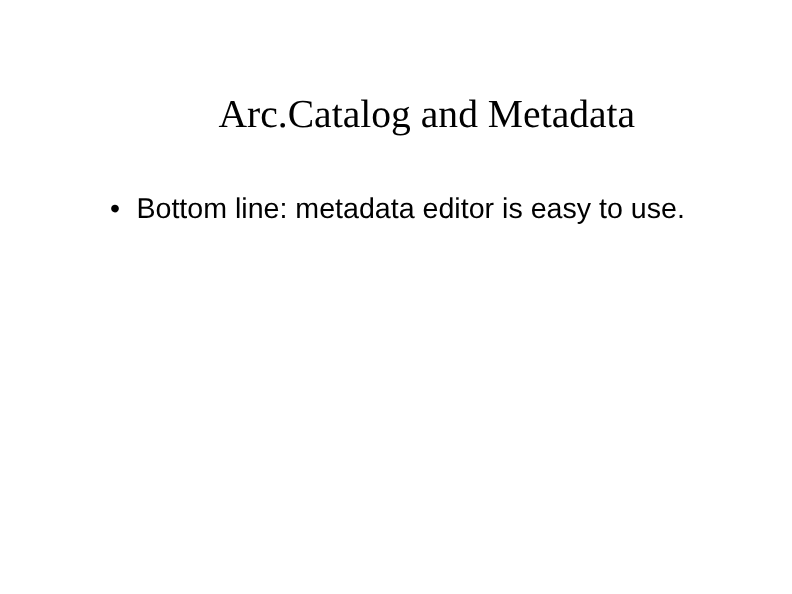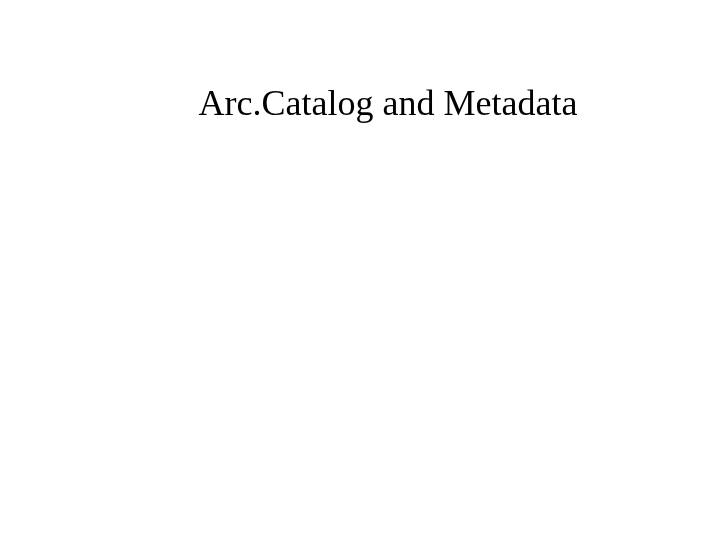--- a/index.html
+++ b/index.html
@@ -40,13 +40,14 @@
       top: 0;
       font-size: 26px;
     }
   </style>
 </head>
 <body>
 
 <h1 class="slide-title">Arc.Catalog and Metadata</h1>
 
 <ul class="bullet-list">
+  <li class="bullet-item">Bottom line: metadata editor is easy to use.</li>
 </ul>
 
 </body></html>

